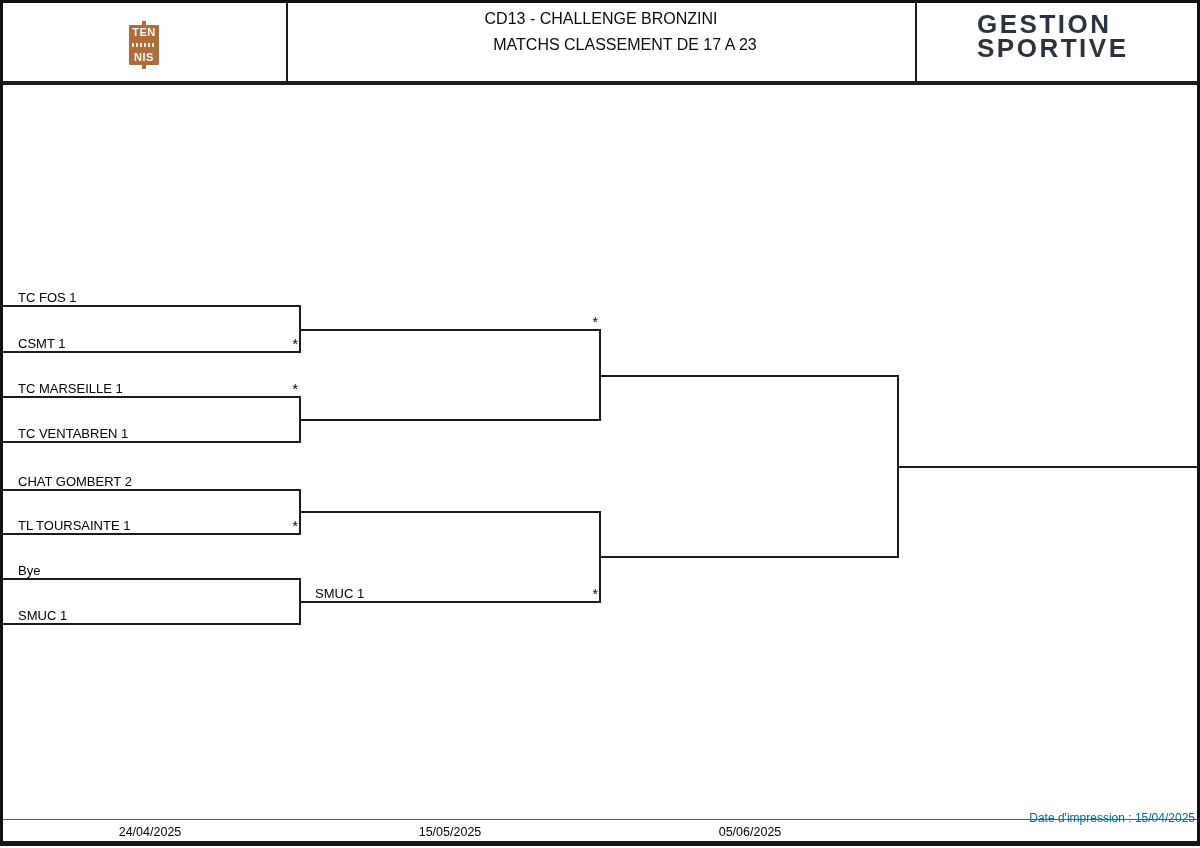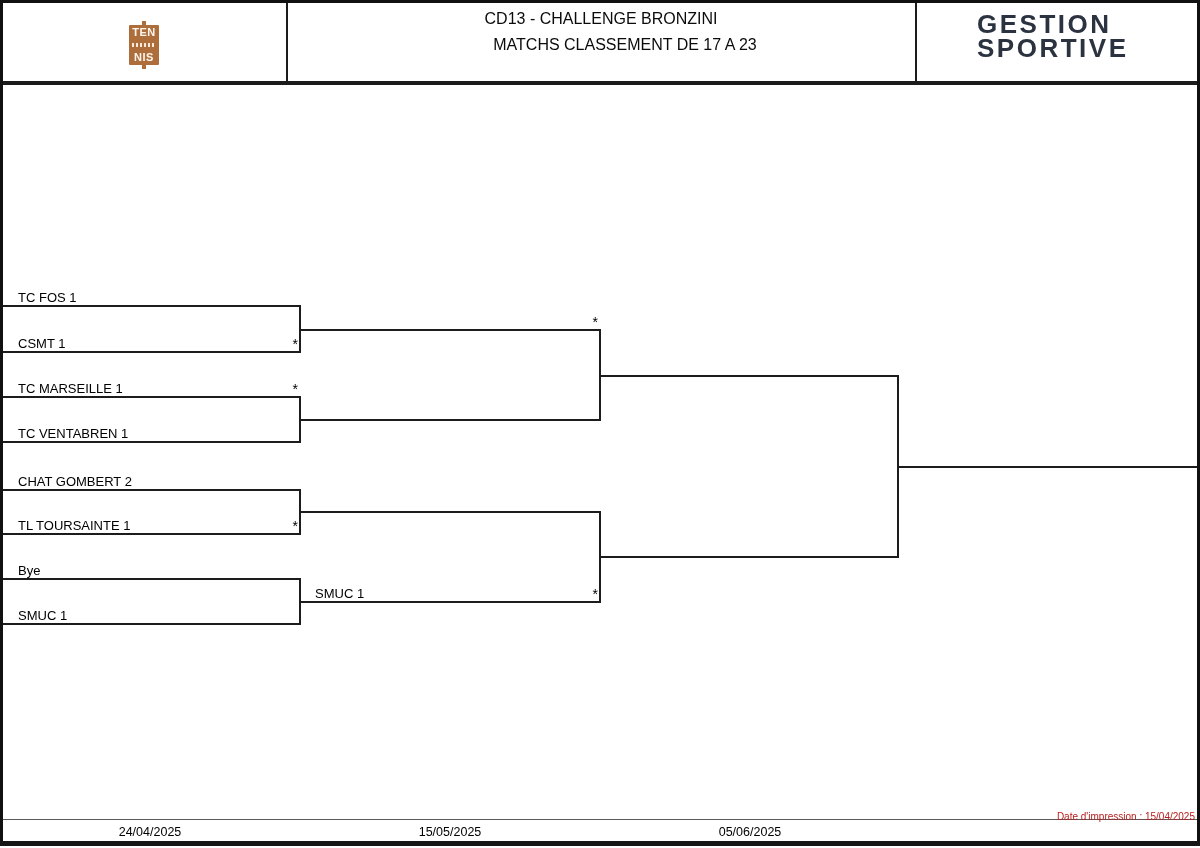--- a/index.html
+++ b/index.html
@@ -62,21 +62,21 @@
     position:absolute;width:14px;text-align:right;
     font-size:14px;line-height:14px;color:#000;
   }
   
   .round-date{
     position:absolute;top:825px;width:140px;text-align:center;
     font-size:12.5px;color:#000;
   }
   .print-date{
     position:absolute;right:5px;top:811px;
-    font-size:10px;color:#b91c1c;white-space:nowrap;
+    font-size:12px;color:#0369a1;white-space:nowrap;
   }
 </style>
 </head>
 <body>
 
 <div id="page">
 
   <div class="tennis-logo">
     <div class="word">TEN</div>
     <div class="band"></div>

